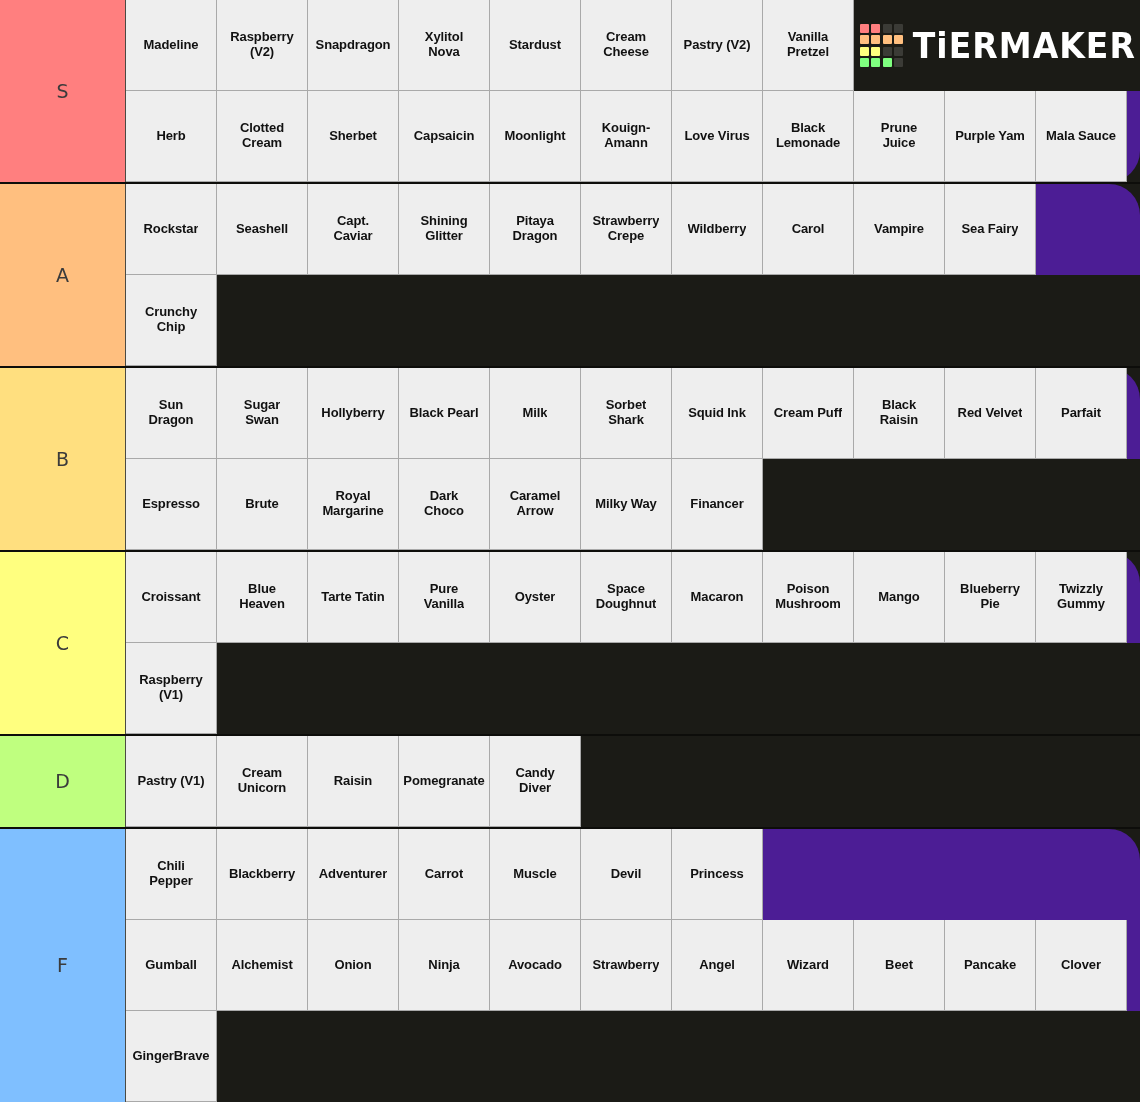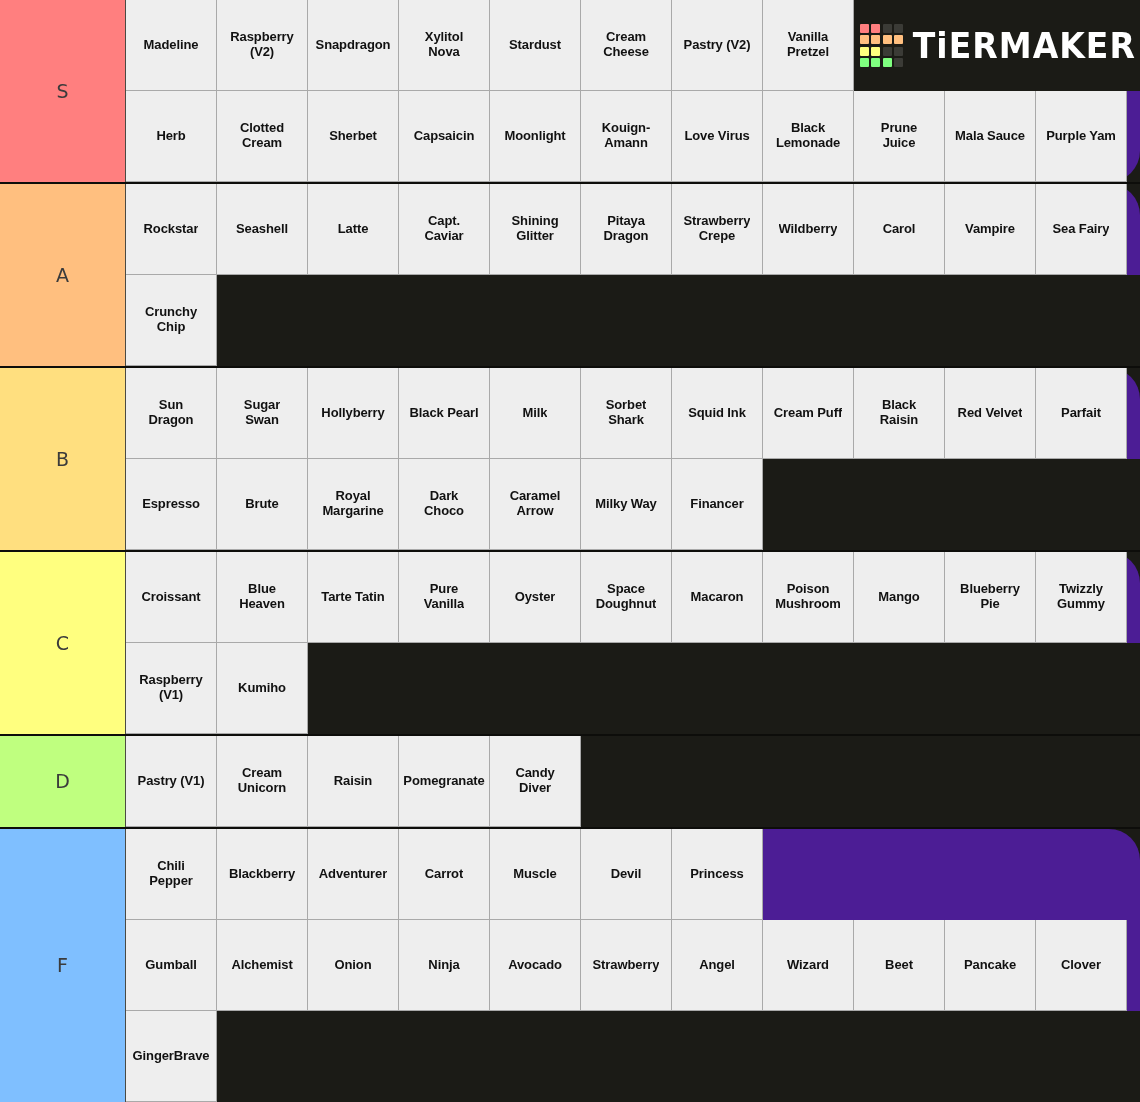--- a/index.html
+++ b/index.html
@@ -237,41 +237,38 @@
           </div>
           <div class="cell">
             <span class="label">Black
 Lemonade</span>
           </div>
           <div class="cell">
             <span class="label">Prune
 Juice</span>
           </div>
           <div class="cell clip">
+            <span class="label">Purple Yam</span>
+          </div>
+          <div class="cell clip">
             <span class="label">Mala Sauce</span>
-          </div>
-          <div class="cell clip">
-            <span class="label">Purple Yam</span>
           </div>
         </div>
       </div>
     </div>
     <div class="tier-row">
       <div class="tier-label" style="background: rgb(255, 191, 127);">A</div>
       <div class="tier-body">
         <div class="cell-row">
           <div class="cell clip">
             <span class="label">Rockstar</span>
           </div>
           <div class="cell clip">
             <span class="label">Seashell</span>
           </div>
-          <div class="cell clip">
-            <span class="label">Latte</span>
-          </div>
           <div class="cell">
             <span class="label">Capt.
 Caviar</span>
           </div>
           <div class="cell">
             <span class="label">Shining
 Glitter</span>
           </div>
           <div class="cell">
             <span class="label">Pitaya
@@ -416,23 +413,20 @@
           <div class="cell">
             <span class="label">Twizzly
 Gummy</span>
           </div>
         </div>
         <div class="cell-row">
           <div class="cell">
             <span class="label">Raspberry
 (V1)</span>
           </div>
-          <div class="cell clip">
-            <span class="label">Kumiho</span>
-          </div>
           <div class="spacer"></div>
         </div>
       </div>
     </div>
     <div class="tier-row">
       <div class="tier-label" style="background: rgb(191, 255, 127);">D</div>
       <div class="tier-body">
         <div class="cell-row">
           <div class="cell clip">
             <span class="label">Pastry (V1)</span>

